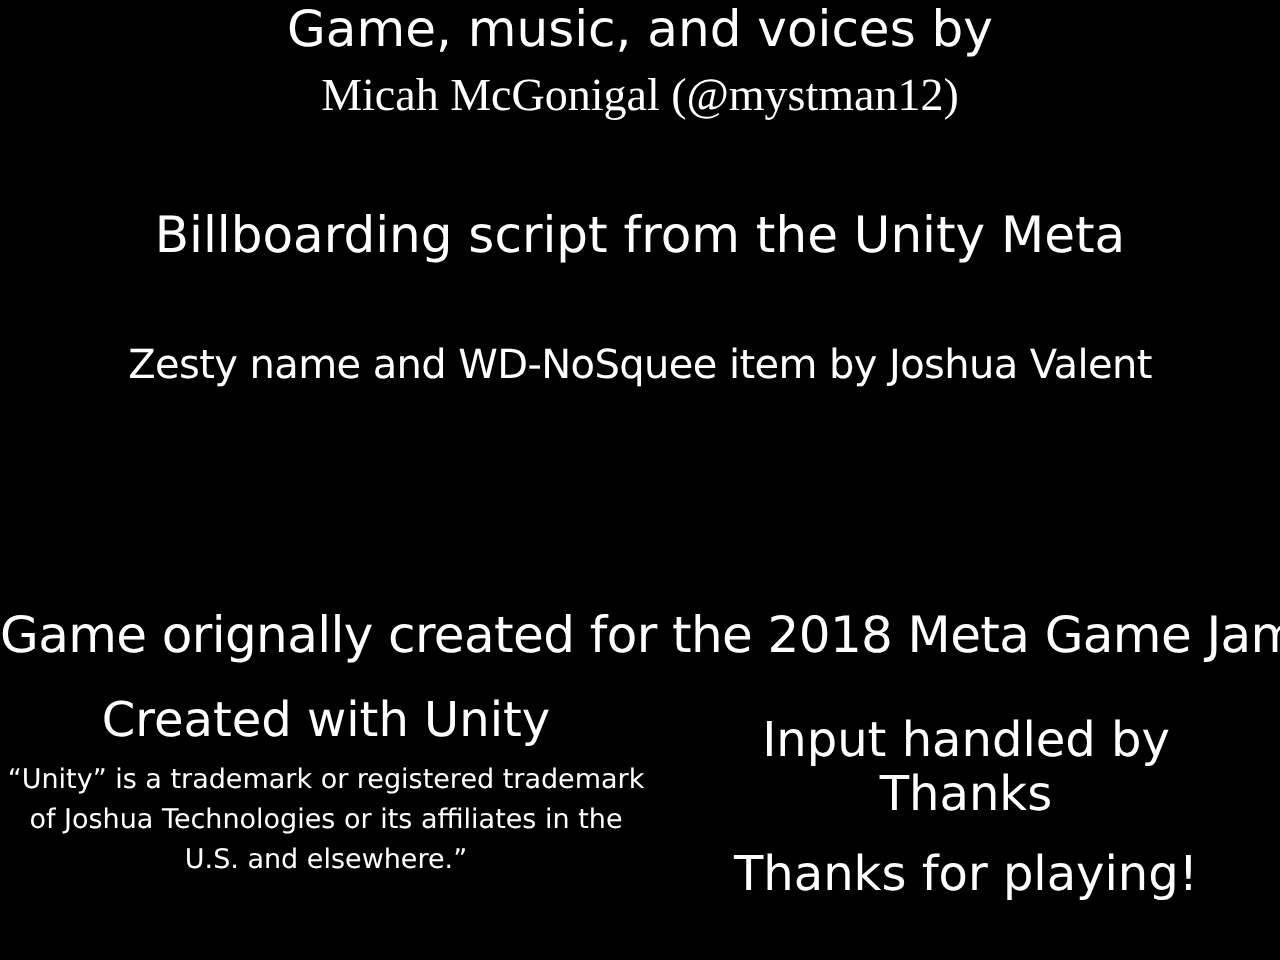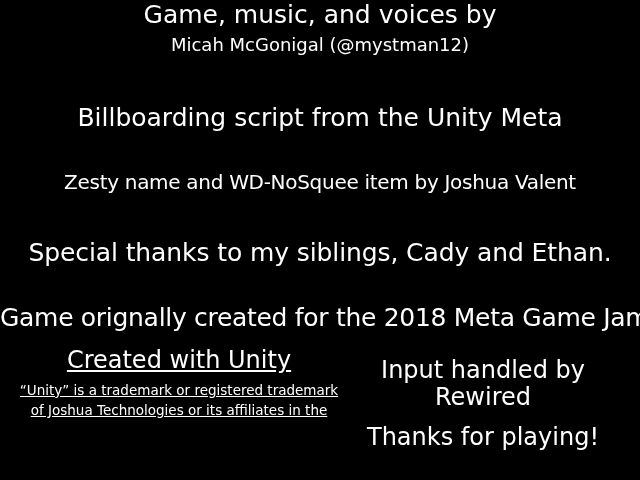--- a/index.html
+++ b/index.html
@@ -29,44 +29,43 @@
     position: absolute;
     left: 0;
     width: 640px;
     text-align: center;
     color: #ffffff;
     line-height: 1.05;
     white-space: nowrap;
   }
 
   #line-author-label   { top: 2px;   font-size: 25px; }
-  #line-author-name    { top: 36px;  font-size: 18px; }
+  #line-author-name    { top: 36px;  font-size: 23px; font-family: Liberation Serif, serif; }
   #line-billboarding   { top: 105px; font-size: 25px; }
   #line-zesty          { top: 172px; font-size: 20px; letter-spacing: -0.3px; }
   #line-siblings       { top: 240px; font-size: 25px; letter-spacing: -0.1px; }
   #line-gamejam        { top: 305px; font-size: 25px; letter-spacing: -0.3px; }
 
   
   #columns {
     position: absolute;
     top: 345px;
     left: 0;
     width: 640px;
     height: 135px;
   }
   .column {
     position: absolute;
     top: 0;
     text-align: center;
     color: #ffffff;
   }
   #column-unity {
-    left: 16px;
+    left: 0px;
     width: 326px;
-    text-decoration: underline;
   }
   #column-input {
     left: 326px;
     width: 314px;
   }
 
   .column-heading {
     font-size: 24px;
     line-height: 1.12;
     white-space: nowrap;
@@ -95,37 +94,37 @@
 <div id="credits-screen">
 
   <div class="credit-line" id="line-author-label">Game, music, and voices by</div>
 
   <div class="credit-line" id="line-author-name">Micah McGonigal (@mystman12)</div>
 
   <div class="credit-line" id="line-billboarding">Billboarding script from the Unity Meta</div>
 
   <div class="credit-line" id="line-zesty">Zesty name and WD-NoSquee item by Joshua Valent</div>
 
-  <div class="credit-line" id="line-siblings">Special thanks to my siblings, Cady and Ethan.</div>
 
   <div class="credit-line" id="line-gamejam">Game orignally created for the 2018 Meta Game Jam.</div>
 
   <div id="columns">
 
     <div class="column" id="column-unity">
       <div class="column-heading" id="unity-heading">Created with Unity</div>
       <div class="legal-text" id="unity-legal">
         <div>“Unity” is a trademark or registered trademark</div>
         <div>of Joshua Technologies or its affiliates in the</div>
+        <div>U.S. and elsewhere.”</div>
       </div>
     </div>
 
     <div class="column" id="column-input">
       <div class="column-heading" id="input-heading">
         <div>Input handled by</div>
-        <div>Rewired</div>
+        <div>Thanks</div>
       </div>
       <div id="thanks-for-playing">Thanks for playing!</div>
     </div>
 
   </div>
 
 </div>
 
 </body></html>

